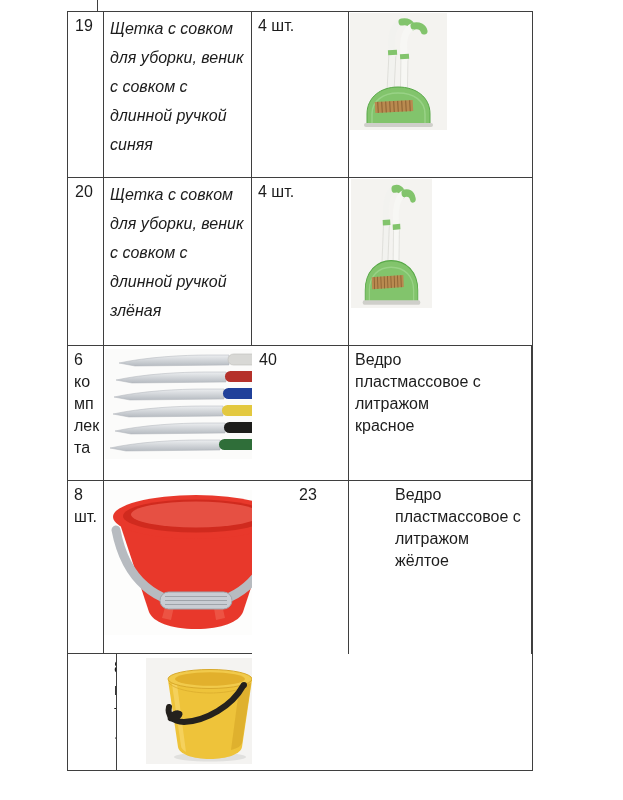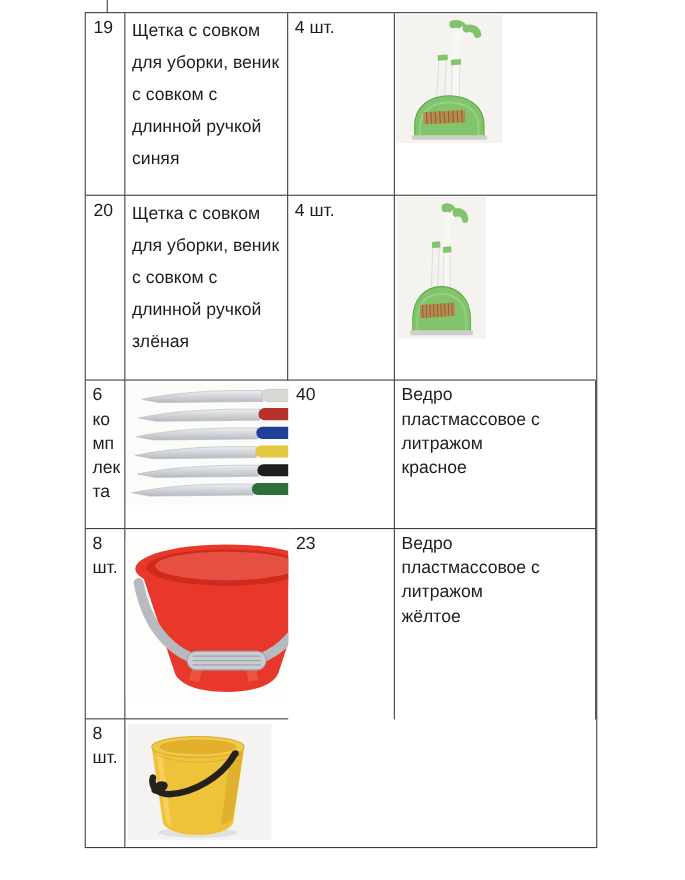--- a/index.html
+++ b/index.html
@@ -3,40 +3,40 @@
 <meta charset="utf-8">
 <style>
   html,body{margin:0;padding:0;}
   body{
     width:623px;height:800px;position:relative;background:#ffffff;
     font-family:"Liberation Sans","DejaVu Sans",sans-serif;
     -webkit-font-smoothing:antialiased;
   }
   .stub{position:absolute;left:97px;top:0;width:1px;height:11px;background:#3f3f3f;}
   .tbl{
-    position:absolute;left:77px;top:11px;width:466px;height:760px;
+    position:absolute;left:67px;top:11px;width:466px;height:760px;
     box-sizing:border-box;border:1px solid #3f3f3f;
     display:grid;
     grid-template-columns:36px 148px 97px auto;
     grid-template-rows:166px 168px 135px 173px auto;
   }
   .cell{
     box-sizing:border-box;
     border-right:1px solid #3f3f3f;
     border-bottom:1px solid #3f3f3f;
     padding:3px 2px 2px 6px;
     font-size:16px;line-height:22px;color:#1c1c1c;
     overflow:hidden;
   }
   .c-num{padding-left:7px;}
   .c-desc{white-space:pre;}
-  .lh-wide{line-height:29px;padding-top:2px;}
+  .lh-wide{line-height:29px;padding-top:2px;font-style:italic;}
   .c-qty{overflow-wrap:break-word;word-wrap:break-word;}
   .c-img{border-right:none;padding:0;position:relative;overflow:hidden;}
-  .r5{border-bottom:none;}
+  .r5{border-bottom:none;margin-left:40px;}
   .pimg{position:absolute;display:block;}
   .img-r19{left:1px;top:1px;width:97px;height:117px;}
   .img-r20{left:2px;top:1px;width:81px;height:129px;}
   .img-r21{left:1px;top:3px;width:181px;height:110px;}
   .img-r22{left:0px;top:9px;width:183px;height:145px;}
   .img-r23{left:2px;top:4px;width:131px;height:106px;}
 </style>
 </head>
 <body>
 

